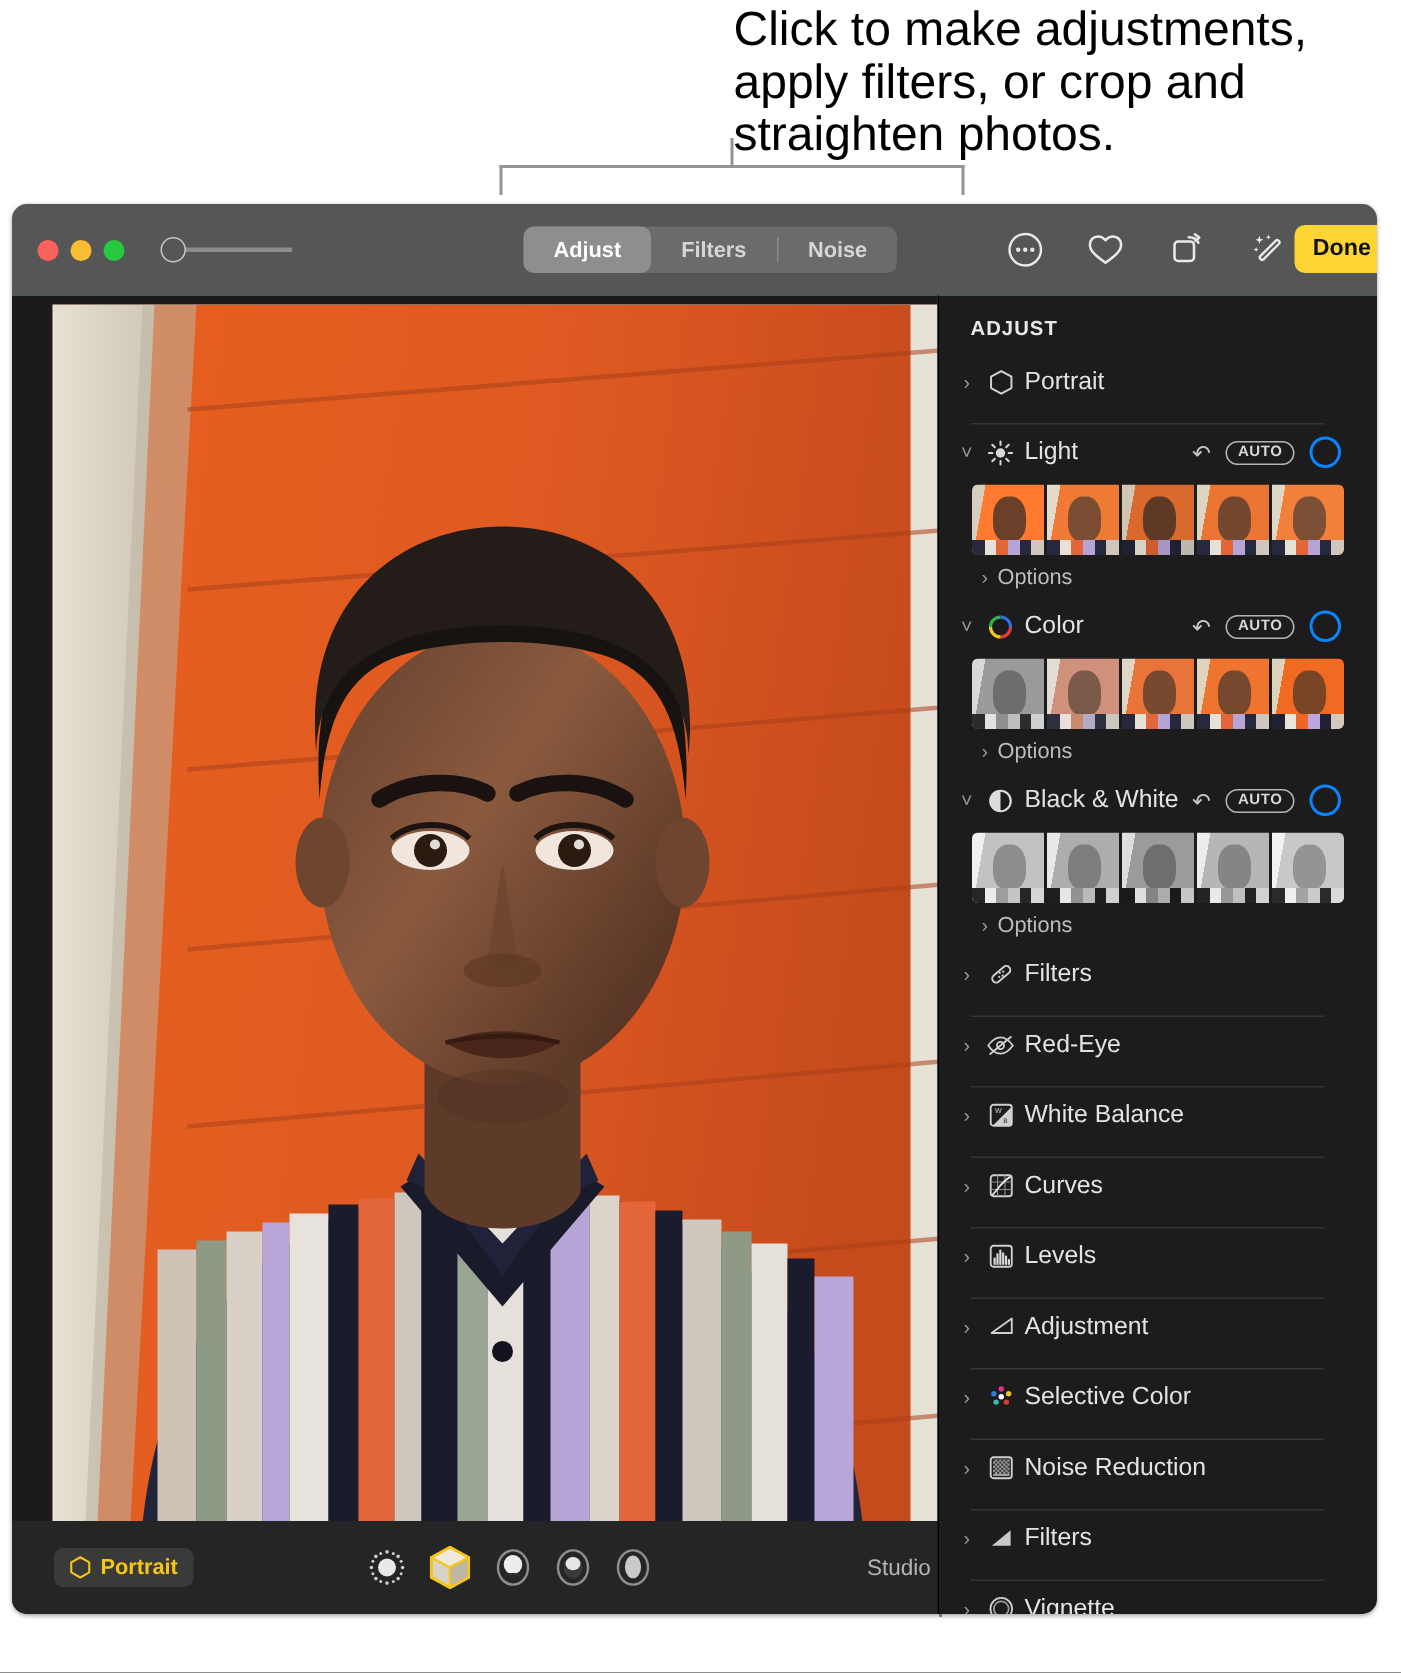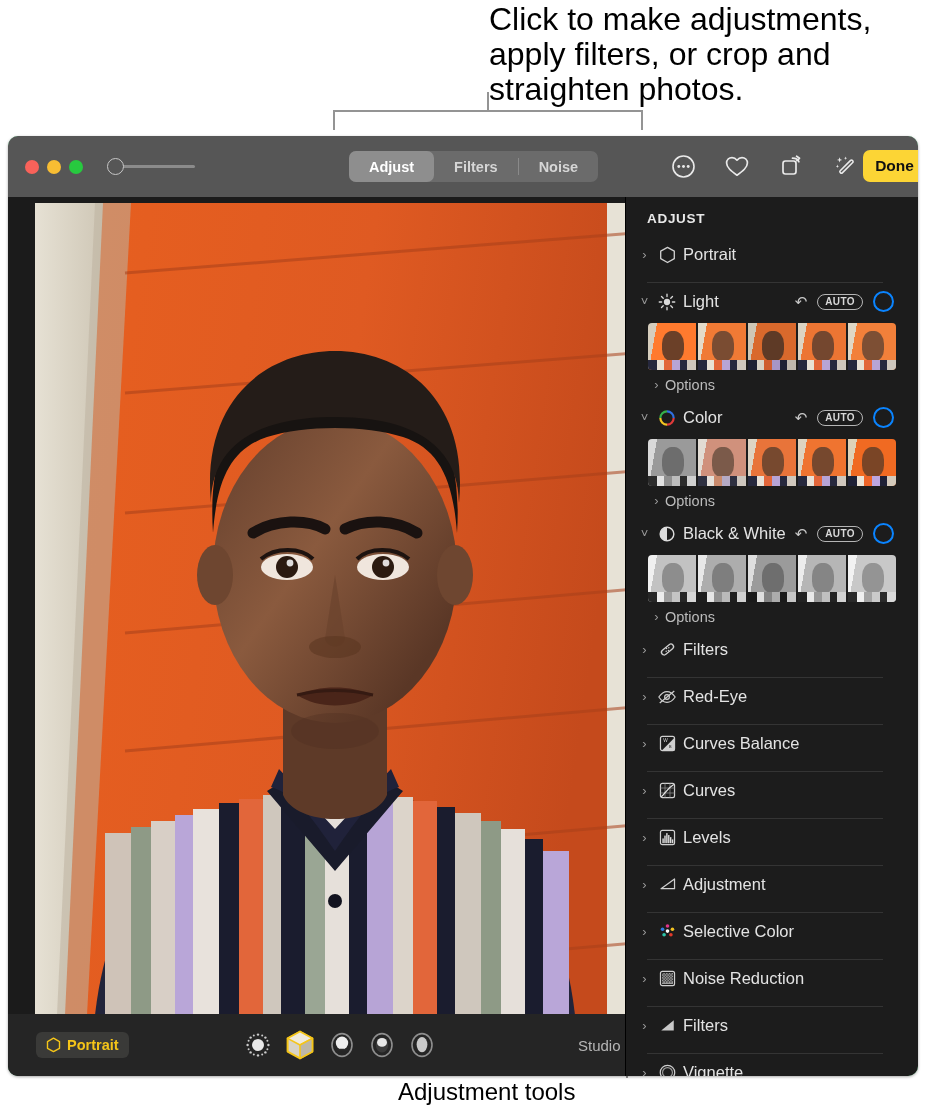--- a/index.html
+++ b/index.html
@@ -135,21 +135,20 @@
 <body>
 
 <div class="root">
 
   <div class="callout-top">Click to make adjustments, apply filters, or crop and straighten photos.</div>
   <div class="bkt bkt-top"></div>
   <div class="bkt-top-stem"></div>
 
   <div class="bkt bkt-right"></div>
   <div class="bkt-right-stem"></div>
-  <div class="callout-bottom">Adjustment tools</div>
 
   <div class="window">
 
     <div class="titlebar">
       <div class="traffic">
         <div class="tl red"></div>
         <div class="tl yellow"></div>
         <div class="tl green"></div>
       </div>
 
@@ -548,21 +547,21 @@
           <div class="row">
             <div class="chev">›</div>
             <div class="ico">
               <svg width="19" height="19" viewBox="0 0 20 20">
                 <rect x="2.6" y="2.6" width="14.8" height="14.8" rx="2" fill="none" stroke="#d0d0d0" stroke-width="1.3"></rect>
                 <path d="M4 17.4 L17.4 4 L17.4 17.4 Z" fill="#d0d0d0"></path>
                 <text x="5.6" y="8.6" font-size="5" fill="#d0d0d0" font-family="Liberation Sans, sans-serif">W</text>
                 <text x="11.4" y="15.2" font-size="4.6" fill="#2a2a2a" font-family="Liberation Sans, sans-serif">B</text>
               </svg>
             </div>
-            <div class="rowlabel">Curves Balance</div>
+            <div class="rowlabel">White Balance</div>
           </div>
           <div class="hr"></div>
 
           <div class="row">
             <div class="chev">›</div>
             <div class="ico">
               <svg width="19" height="19" viewBox="0 0 20 20">
                 <rect x="2.6" y="2.6" width="14.8" height="14.8" rx="2" fill="none" stroke="#d0d0d0" stroke-width="1.3"></rect>
                 <path d="M7.4 2.6 V17.4 M12.6 2.6 V17.4 M2.6 7.4 H17.4 M2.6 12.6 H17.4" stroke="#8c8c8c" stroke-width="0.8"></path>
                 <path d="M3.4 16.6 C7 14 9 8 16.6 3.6" fill="none" stroke="#e8e8e8" stroke-width="1.3"></path>

